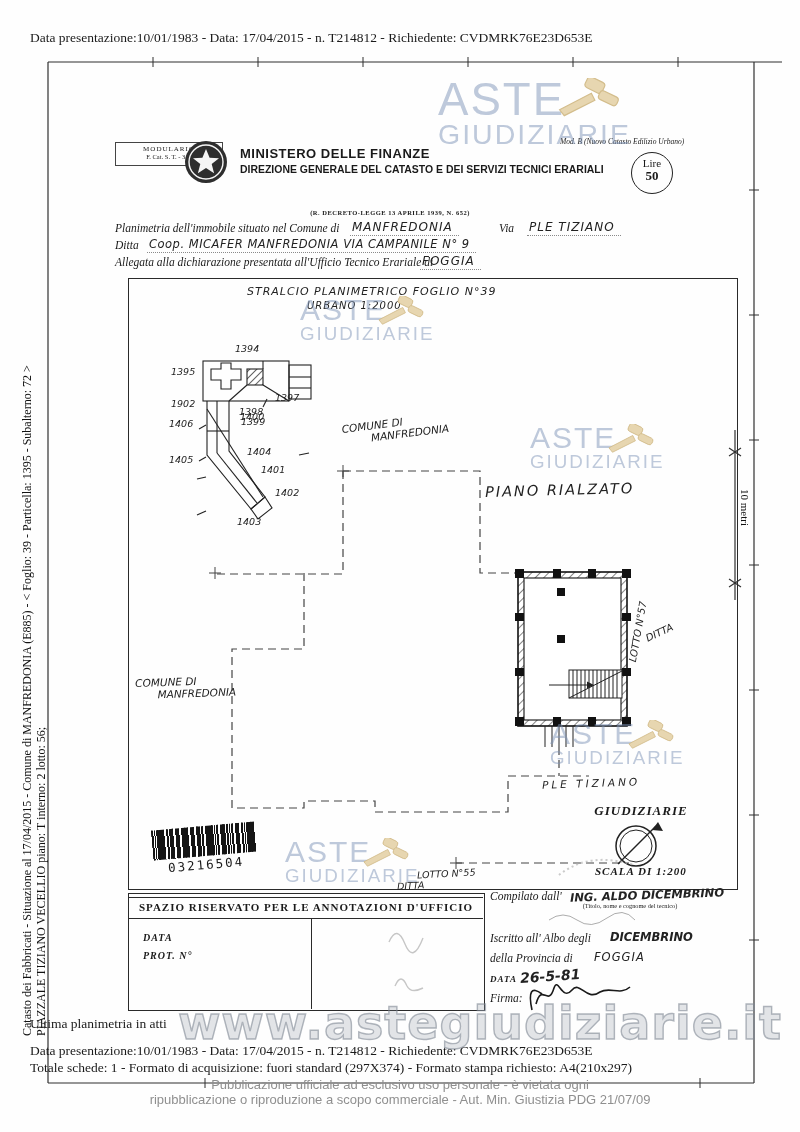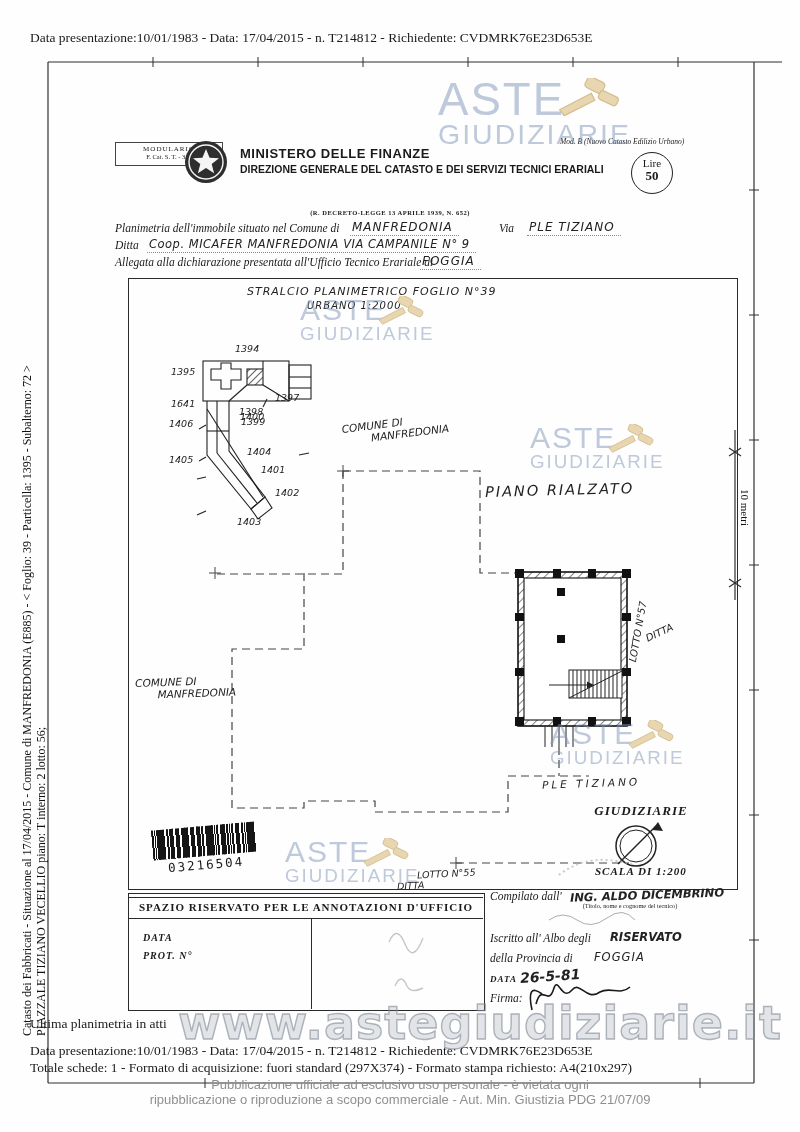--- a/index.html
+++ b/index.html
@@ -218,21 +218,21 @@
         <line x1="38" y1="140" x2="47" y2="138"></line>
         <line x1="38" y1="176" x2="47" y2="172"></line>
         <line x1="140" y1="116" x2="150" y2="114"></line>
         <line x1="104" y1="68" x2="108" y2="60"></line>
       </g>
     </svg>
 
     <span class="parcel" style="left:106px;top:64px">1394</span>
     <span class="parcel" style="left:42px;top:87px">1395</span>
     <span class="parcel" style="left:146px;top:113px">1397</span>
-    <span class="parcel" style="left:42px;top:119px">1641</span>
+    <span class="parcel" style="left:42px;top:119px">1902</span>
     <span class="parcel" style="left:110px;top:127px">1398</span>
     <span class="parcel" style="left:112px;top:137px">1399</span>
     <span class="parcel" style="left:40px;top:139px">1406</span>
     <span class="parcel" style="left:111px;top:132px">1400</span>
     <span class="parcel" style="left:118px;top:167px">1404</span>
     <span class="parcel" style="left:40px;top:175px">1405</span>
     <span class="parcel" style="left:132px;top:185px">1401</span>
     <span class="parcel" style="left:146px;top:208px">1402</span>
     <span class="parcel" style="left:108px;top:237px">1403</span>
 
@@ -284,21 +284,21 @@
   </div>
 
   <div class="abs" style="left:490px;top:888px;width:255px;height:132px;z-index:2">
     <div class="abs nowrap formlbl" style="left:0;top:2px">Compilato dall'</div>
     <div class="abs hw nowrap" style="left:80px;top:0;font-size:11.5px;font-weight:bold;transform:rotate(-2deg)">ING. ALDO DICEMBRINO</div>
     <div class="abs center nowrap" style="left:60px;top:14px;width:160px;font-size:6.3px">(Titolo, nome e cognome del tecnico)</div>
     <svg class="abs" width="120" height="16" viewBox="0 0 120 16" style="left:55px;top:22px">
       <path d="M4,10 q14,-10 28,0 t30,-2 t28,2" stroke="#777" stroke-width="1" fill="none" opacity=".6"></path>
     </svg>
     <div class="abs nowrap formlbl" style="left:0;top:44px">Iscritto all' Albo degli</div>
-    <div class="abs hw nowrap" style="left:120px;top:42px;font-size:11.5px;font-weight:bold">RISERVATO</div>
+    <div class="abs hw nowrap" style="left:120px;top:42px;font-size:11.5px;font-weight:bold">DICEMBRINO</div>
     <div class="abs nowrap formlbl" style="left:0;top:64px">della Provincia di</div>
     <div class="abs hw nowrap" style="left:104px;top:62px;font-size:11.5px;letter-spacing:1px">FOGGIA</div>
     <div class="abs nowrap" style="left:0;top:86px;font-weight:bold;font-style:italic;font-size:9px;letter-spacing:1px">DATA</div>
     <div class="abs hw nowrap" style="left:30px;top:80px;font-size:14px;font-weight:bold;transform:rotate(-4deg)">26-5-81</div>
     <div class="abs nowrap formlbl" style="left:0;top:104px">Firma:</div>
     <svg class="abs" width="110" height="44" viewBox="0 0 110 44" style="left:36px;top:86px">
       <g stroke="#1a1a1a" stroke-width="1.6" fill="none">
         <path d="M6,36 q-6,-28 10,-16"></path>
         <path d="M10,30 C16,8 22,34 28,14 C32,2 36,28 46,16 C54,6 60,28 74,18 C84,12 94,22 104,13"></path>
       </g>

